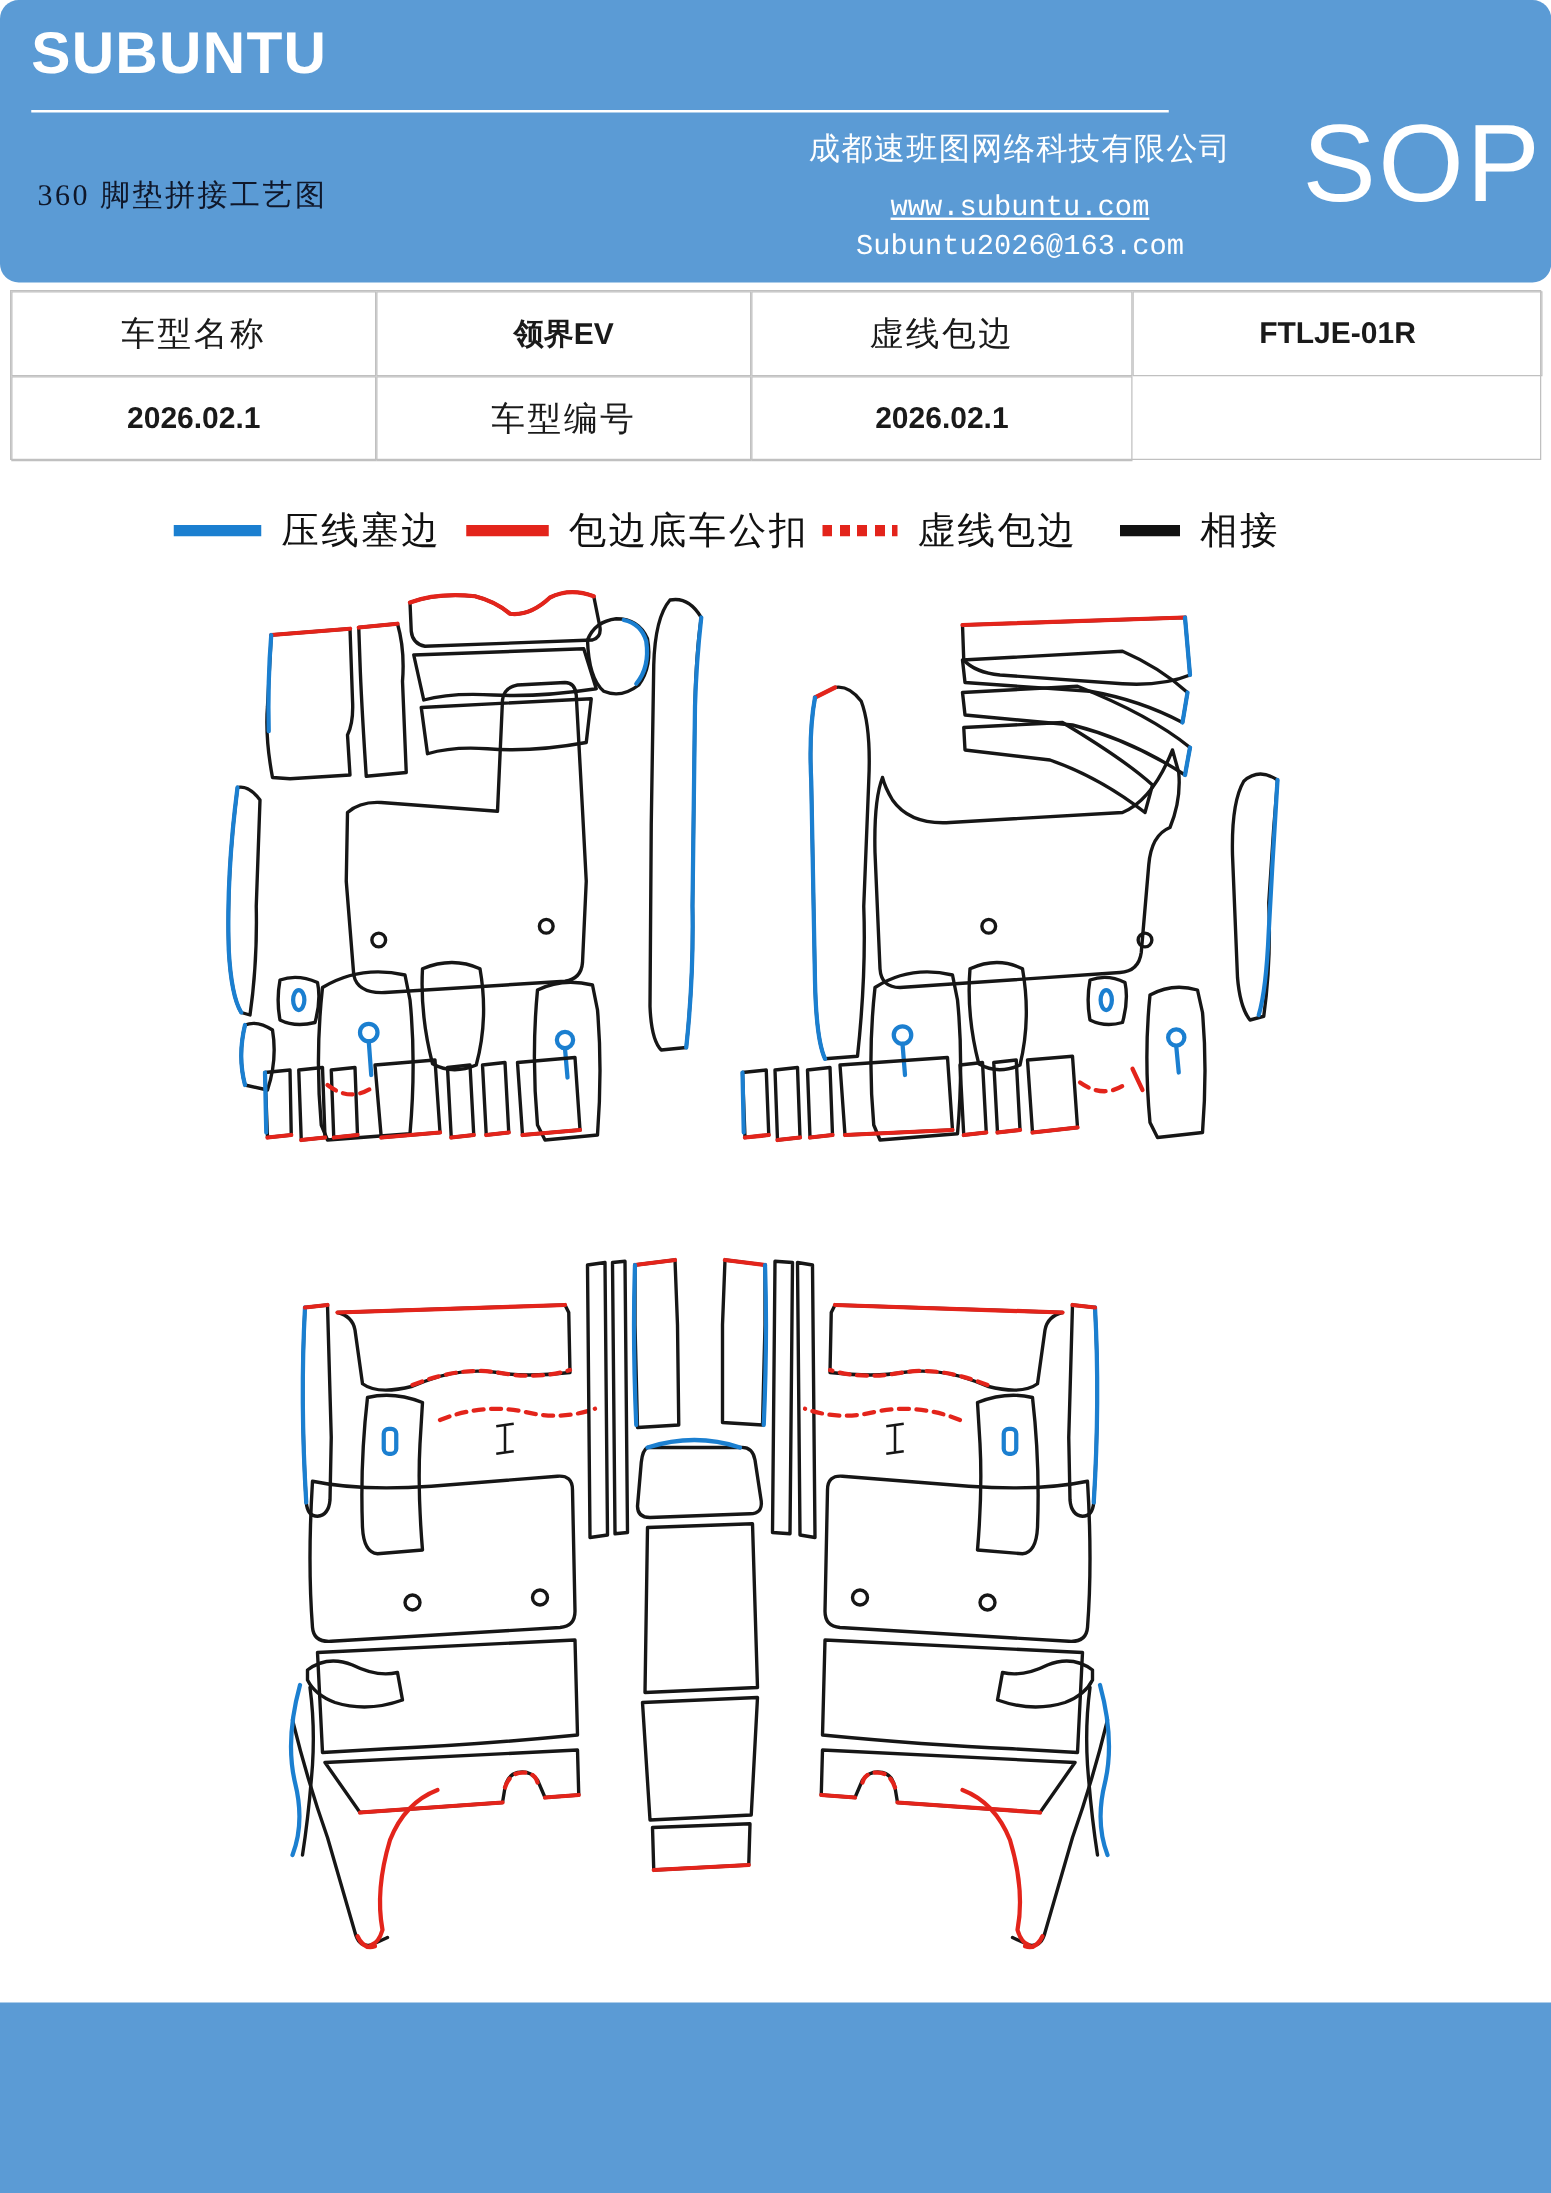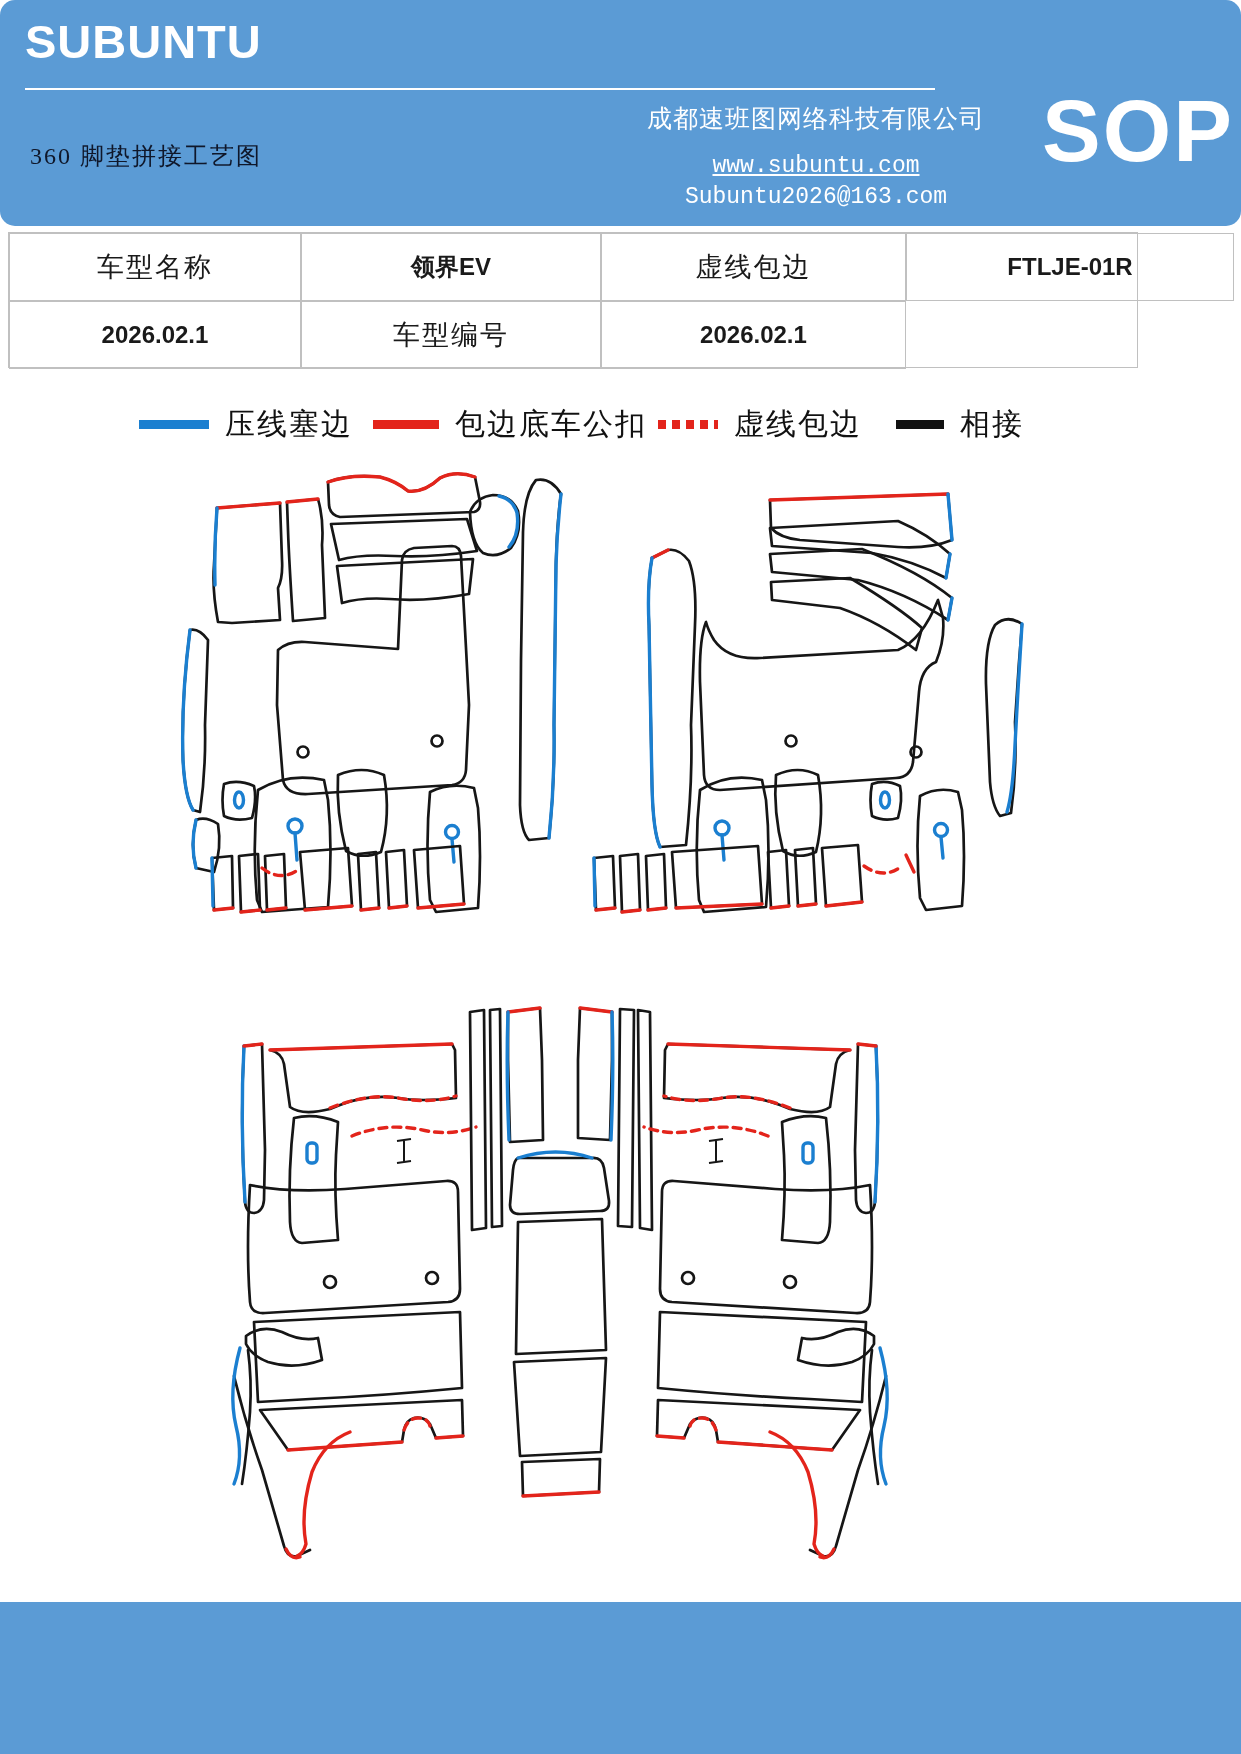--- a/index.html
+++ b/index.html
@@ -14,23 +14,23 @@
   .band{position:absolute;left:0;width:1241px;background:var(--brand);}
   .band.header{top:0;height:226px;border-radius:15px;}
   .band.footer{top:1602px;height:152px;}
   .logo{position:absolute;left:25px;top:14px;color:#fff;font-size:47px;font-weight:800;letter-spacing:1px;}
   .rule{position:absolute;left:25px;top:88px;width:910px;height:2px;background:#fff;}
   .doc-title{position:absolute;left:30px;top:140px;color:#0f172a;font-size:24px;letter-spacing:2px;}
   .hdr-block{position:absolute;left:640px;top:102px;width:352px;text-align:center;color:#fff;}
   .hdr-company{font-size:25px;letter-spacing:1px;}
   .hdr-url{display:inline-block;margin-top:18px;font-size:23px;text-decoration:underline;color:#fff;}
   .hdr-mail{margin-top:5px;font-size:23px;}
-  .sop{position:absolute;left:1042px;top:80px;color:#fff;font-size:88px;font-weight:700;letter-spacing:2px;}
+  .sop{position:absolute;left:1042px;top:80px;color:#fff;font-size:88px;font-weight:400;letter-spacing:2px;}
   
-  .info-table{position:absolute;left:8px;top:232px;width:1130px;height:136px;display:grid;
+  .info-table{position:absolute;left:8px;top:232px;width:1225px;height:136px;display:grid;
     grid-template-columns:292px 300px 305px 328px;grid-template-rows:68px 68px;
     border:1.5px solid var(--table-border);box-sizing:border-box;background:#fff;}
   .cell{border:0.8px solid var(--table-border);display:flex;align-items:center;justify-content:center;
     color:#1a1a1a;box-sizing:border-box;}
   .cell.lab{font-size:27px;font-family:"Liberation Serif","DejaVu Serif",serif;letter-spacing:2px;}
   .cell.val{font-size:24px;font-weight:600;}
   
   .legend-item{position:absolute;top:408px;height:32px;display:flex;align-items:center;}
   .sw{height:9px;}
   .sw.blue{width:70px;background:var(--line-blue);}

